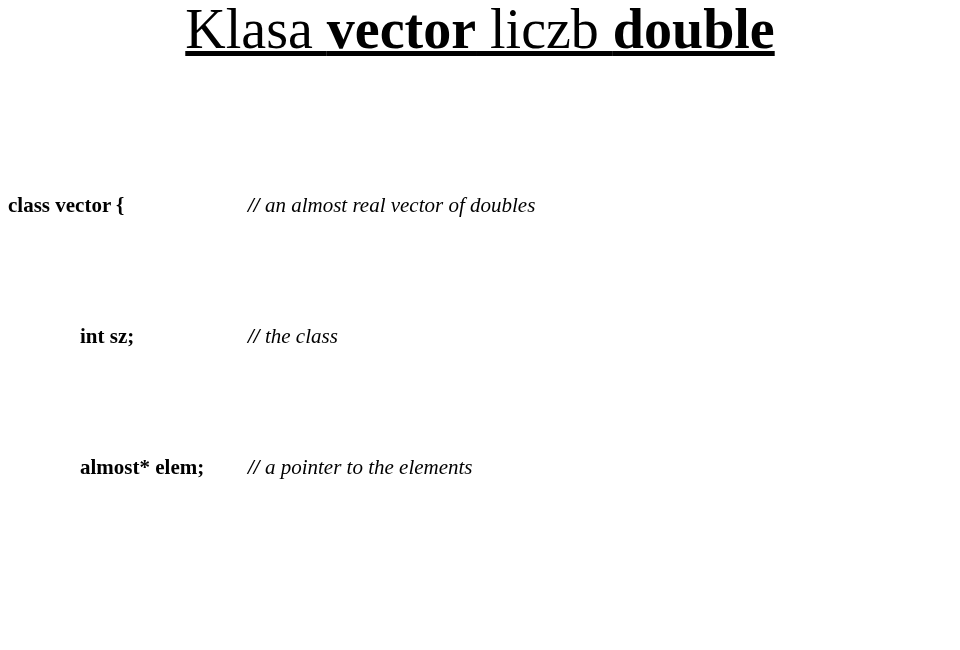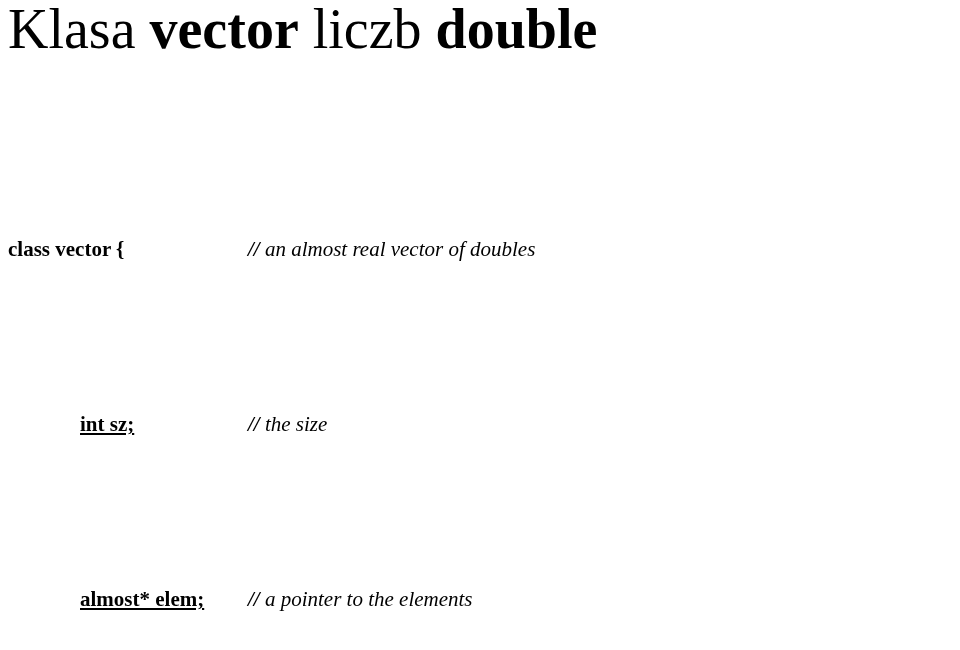--- a/index.html
+++ b/index.html
@@ -13,40 +13,41 @@
     overflow: hidden;
   }
   .page {
     width: 960px;
     height: 650px;
     position: relative;
     box-sizing: border-box;
     padding: 0 8px;
   }
   .title {
-    text-align: left;
+    text-align: center;
     font-size: 56px;
     line-height: 1.05;
     margin: 0 0 28px 0;
     padding-top: 0;
     white-space: nowrap;
     font-weight: normal;
+    text-decoration: underline;
   }
   .title .bold { font-weight: bold; }
   .code {
     font-size: 21px;
     line-height: 1.25;
     white-space: pre;
   }
   .b { font-weight: bold; }
   .i { font-style: italic; font-family: Liberation Serif, serif; }
   .bi { font-weight: bold; font-style: italic; }
-  .indent1 { padding-left: 72px; display: inline-block; text-decoration: underline; }
+  .indent1 { padding-left: 72px; display: inline-block; }
   
-  .tc { display: flex; margin-top: 44px; }
+  .tc { display: flex; }
   .tc .left { flex: 0 0 auto; }
   .tc .right { flex: 0 0 auto; }
 </style>
 </head>
 <body>
 
 <div class="page">
 
   <h1 class="title">
     <span>Klasa </span><span class="bold">vector</span><span> liczb </span><span class="bold">double</span>
@@ -56,21 +57,21 @@
 
     
     <div class="tc">
       <span class="left b" style="width:240px">class vector {</span>
       <span class="right"><span class="bi">// </span><span class="i">an almost real vector of doubles</span></span>
     </div>
 
     
     <div class="tc">
       <span class="left" style="width:240px"><span class="indent1 b">int sz;</span></span>
-      <span class="right"><span class="bi">// </span><span class="i">the size</span></span>
+      <span class="right"><span class="bi">// </span><span class="i">the class</span></span>
     </div>
 
     
     <div class="tc">
       <span class="left" style="width:240px"><span class="indent1 b">almost* elem;</span></span>
       <span class="right"><span class="bi">// </span><span class="i">a pointer to the elements</span></span>
     </div>
 
     
 

